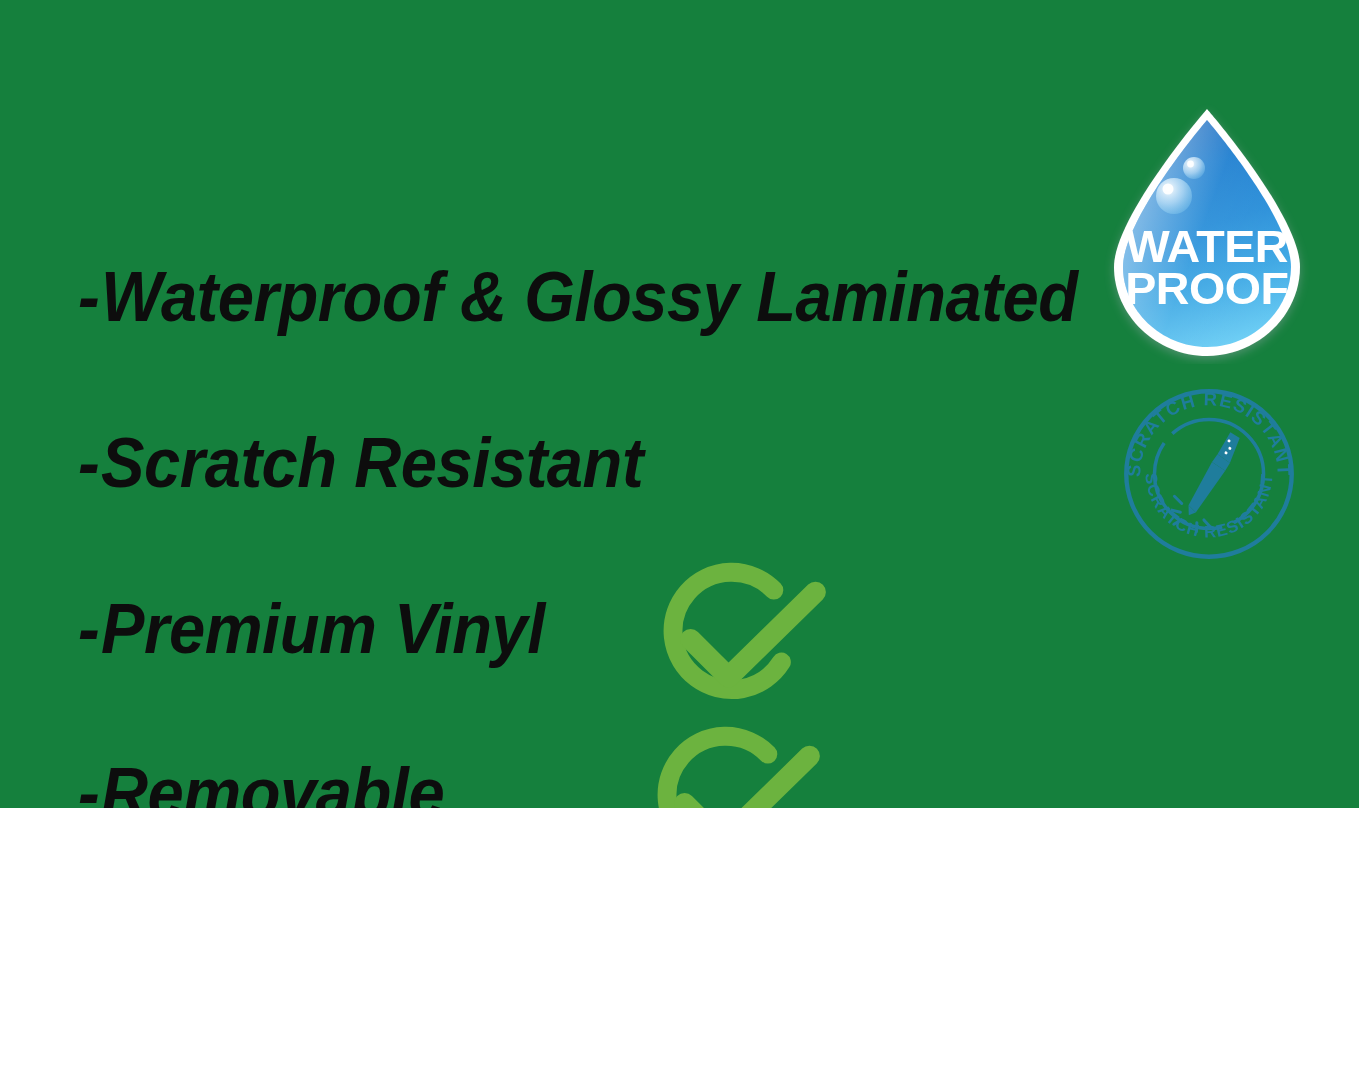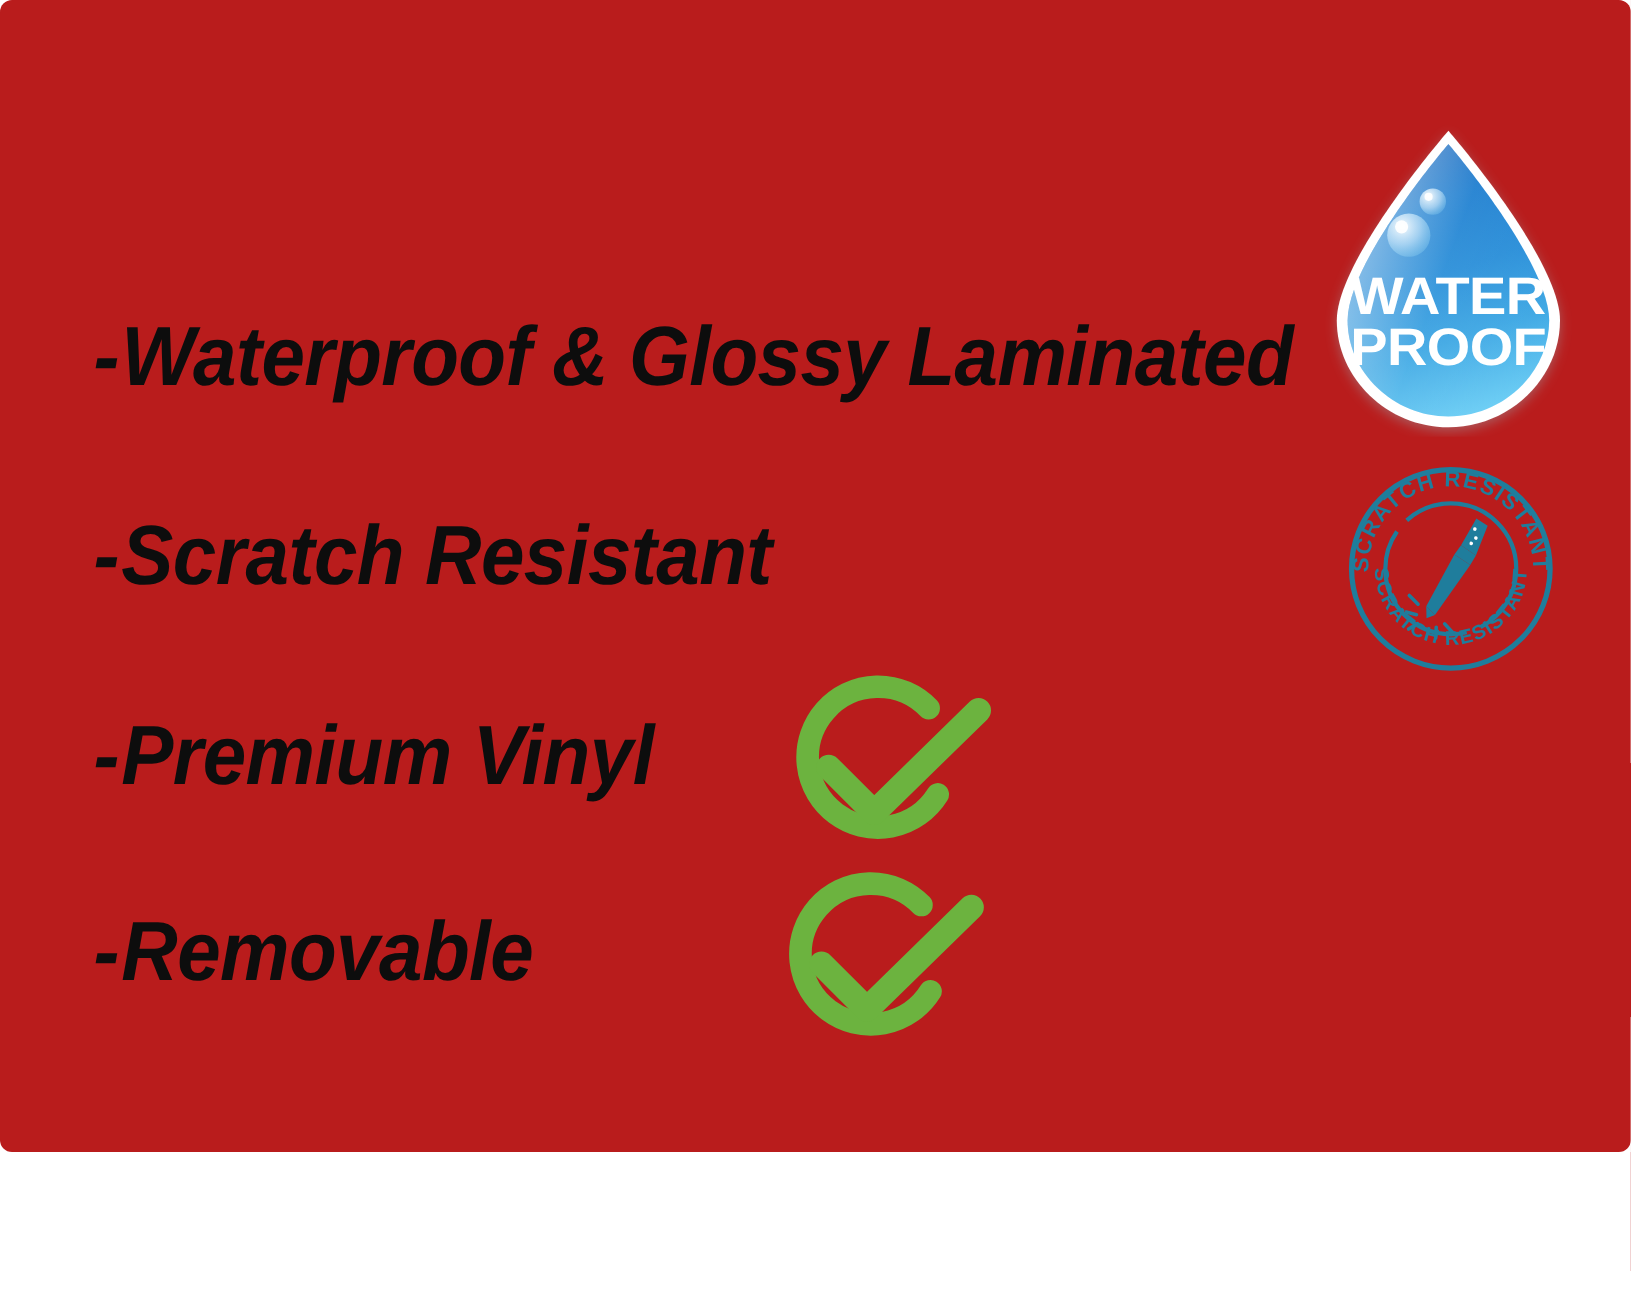--- a/index.html
+++ b/index.html
@@ -6,24 +6,23 @@
     margin: 0;
     padding: 0;
     background: #ffffff;
   }
   body {
     font-family: "Liberation Sans", sans-serif;
   }
   #canvas {
     position: relative;
     width: 1359px;
-    height: 960px;
-    background: #b91c1c;
+    height: 808px;
+    background: #15803d;
     overflow: hidden;
-    border-radius: 10px;
   }
 
   
   .feature-line {
     position: absolute;
     left: 78px;
     color: #0d0d0d;
     font-family: "Liberation Sans", sans-serif;
     font-weight: 700;
     font-style: italic;

